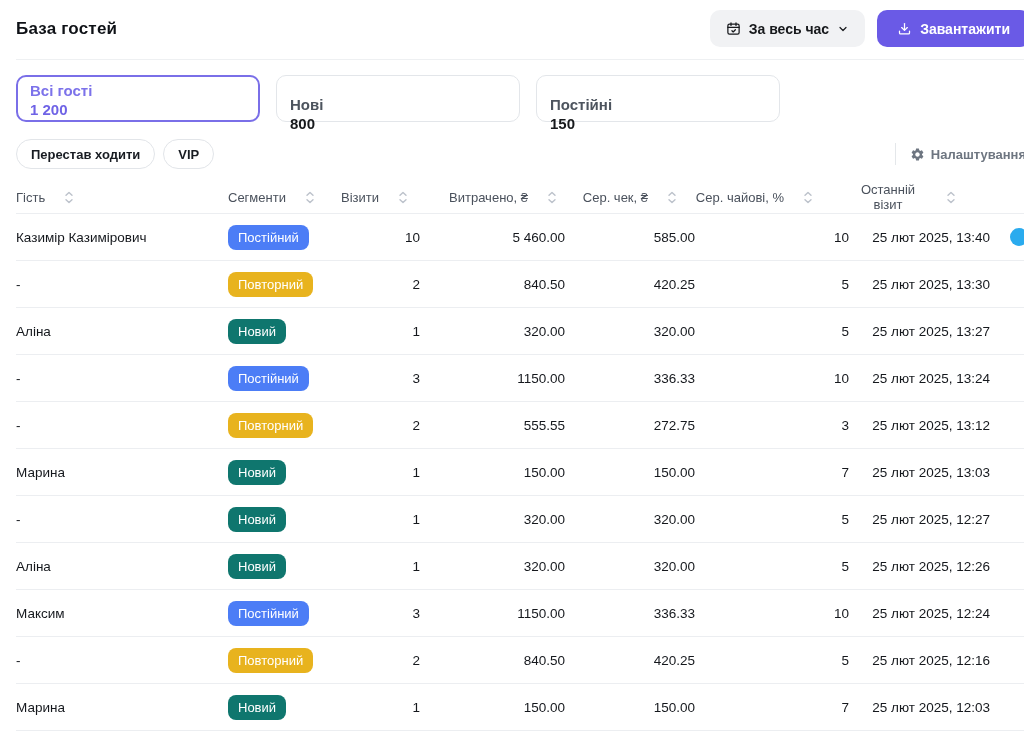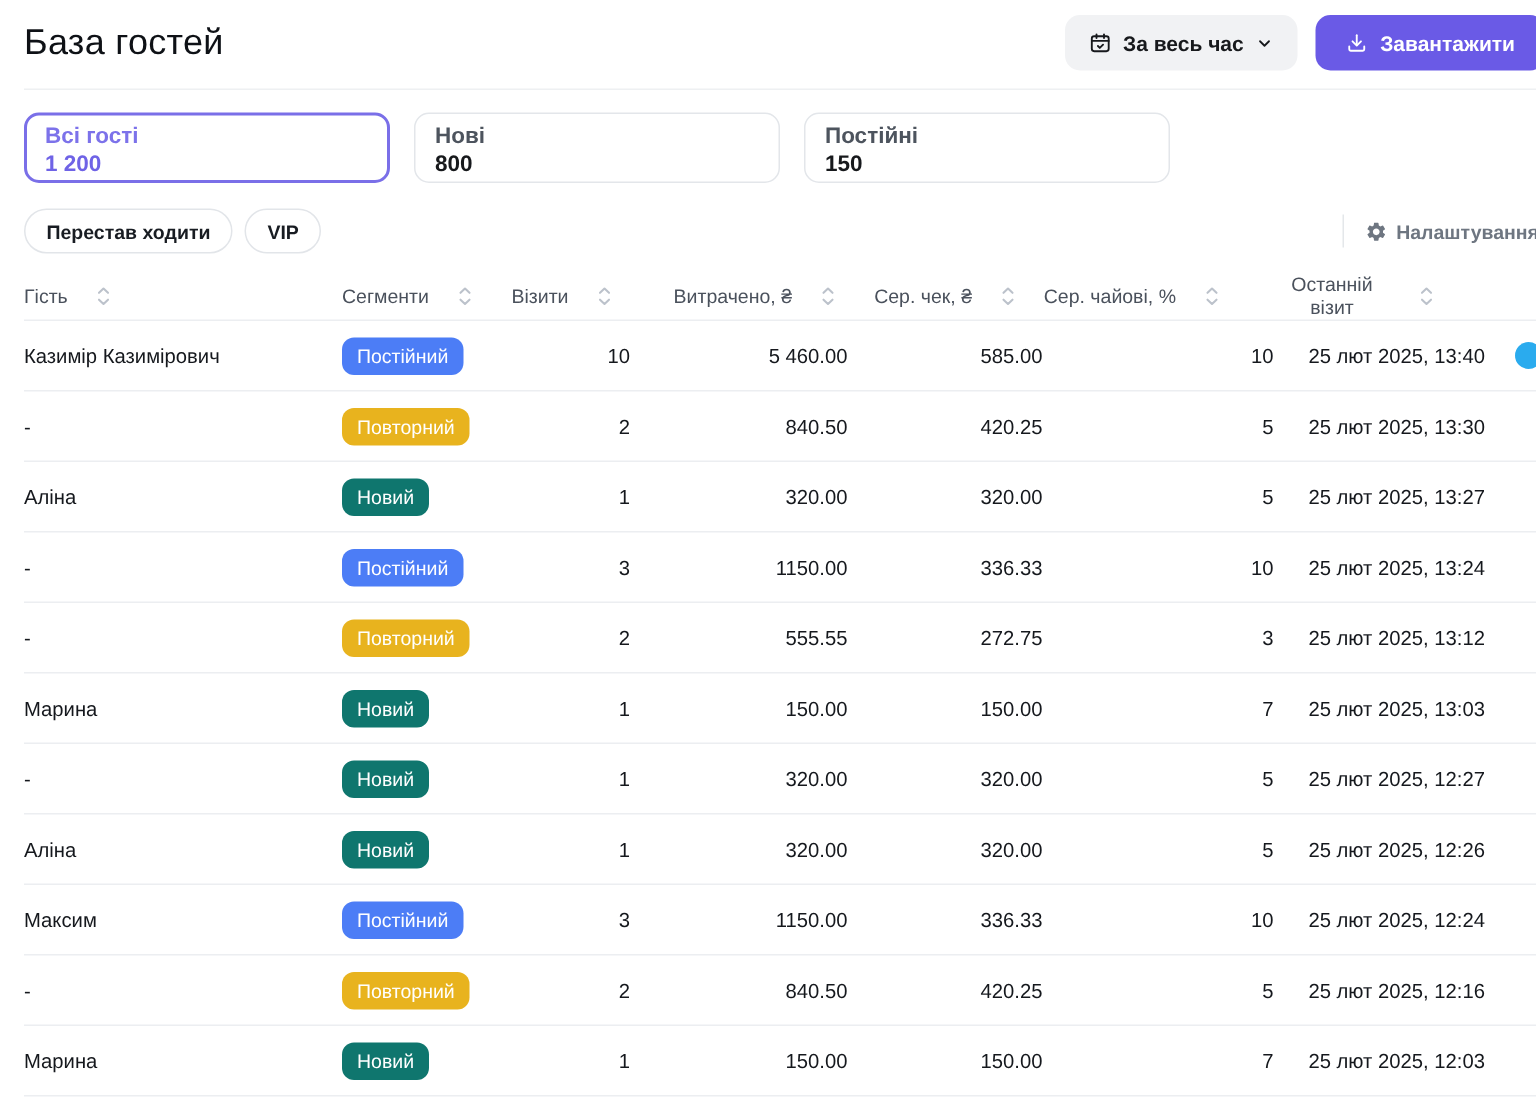--- a/index.html
+++ b/index.html
@@ -1,32 +1,32 @@
 <!DOCTYPE html>
 <html><head>
 <meta charset="utf-8">
 <style>
   html, body { margin:0; padding:0; width:1024px; height:736px; overflow:hidden; background:#fff; }
   body { font-family:"Liberation Sans", sans-serif; color:#17191C; position:relative; }
   .page { padding-left:16px; width:1056px; }
 
   
   .topbar { width:1014px; display:flex; align-items:center; justify-content:space-between; padding-top:10px; }
-  .title { font-size:24px; font-weight:400; margin:0; color:#0E1116; letter-spacing:.2px; }
+  .title { font-size:17px; font-weight:700; margin:0; color:#0E1116; letter-spacing:.2px; }
   .actions { display:flex; gap:12px; align-items:center; }
   .btn { display:flex; align-items:center; gap:8px; height:37px; border:none; border-radius:10px;
          font-family:inherit; font-size:14px; font-weight:600; cursor:pointer; padding:0 16px; }
   .btn-date { background:#F1F2F4; color:#17191C; }
   .btn-download { background:#6A5AE6; color:#fff; padding:0 20px; }
   .divider { height:1px; background:#EEF0F2; width:1040px; margin-top:12px; }
 
   
   .cards { display:flex; gap:16px; margin-top:15px; }
   .card { width:244px; height:47px; box-sizing:border-box; border:1px solid #E3E6EA; border-radius:10px;
-          padding:7px 13px; cursor:pointer; background:#fff; }
+          padding:21px 13px; cursor:pointer; background:#fff; }
   .card-label { font-size:15px; color:#4D545E; line-height:16px;font-weight:bold; }
   .card-value { font-size:15px; font-weight:700; color:#17191C; line-height:19px; margin-top:1px; }
   .card.selected { border:2px solid #7A6FE8; padding:6px 12px; }
   .card.selected .card-label { color:#7C72EA; }
   .card.selected .card-value { color:#6F63E6; }
 
   
   .toolbar { width:1010px; display:flex; align-items:center; justify-content:space-between; margin-top:17px; }
   .chips { display:flex; gap:8px; }
   .chip { height:30px; padding:0 14px; border:1px solid #E2E5E9; border-radius:16px; background:#fff;

